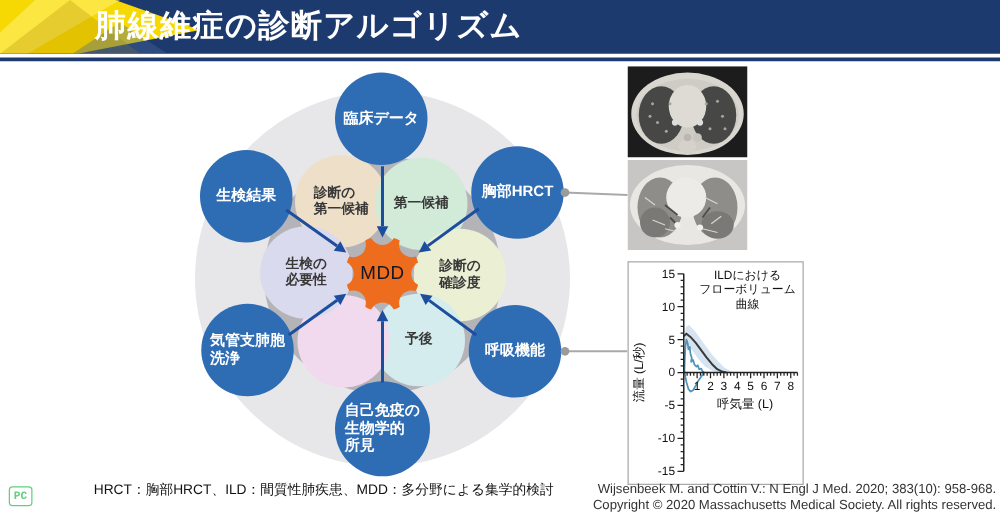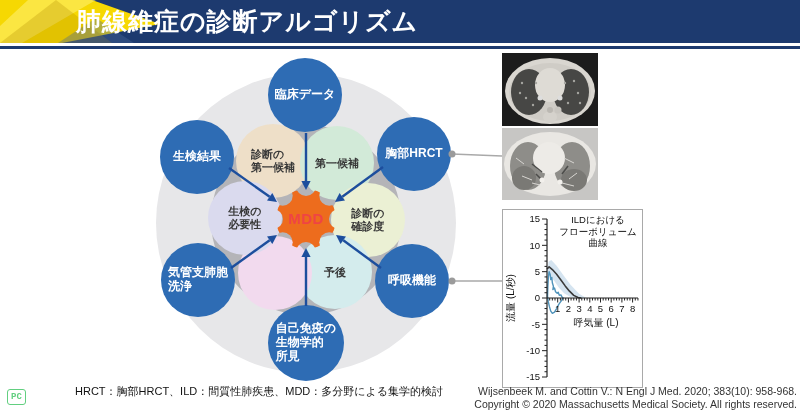--- a/index.html
+++ b/index.html
@@ -14,21 +14,21 @@
   .d2{background:rgba(255,243,120,.55);clip-path:polygon(28px 0,96px 0,22px 43px,0 43px,0 26px);}
   .d3{background:rgba(176,138,0,.28);clip-path:polygon(0 43px,56px 0,112px 43px);}
   .d4{background:rgba(72,102,152,.38);clip-path:polygon(58px 43px,96px 18px,134px 43px);}
   .page-title{position:absolute;left:76px;top:0;height:43px;line-height:43px;
               color:#fff;font-size:25px;font-weight:700;letter-spacing:1px;}
   
   .lbl{position:absolute;transform:translate(-50%,-50%);
        white-space:pre-line;line-height:1.16;pointer-events:none;}
   .lbl.outer{color:#fff;font-weight:700;font-size:12px;}
   .lbl.inner{color:#383838;font-weight:700;font-size:11px;}
-  .lbl.mdd{color:#ef4444;font-weight:700;font-size:15px;letter-spacing:.5px;}
+  .lbl.mdd{color:#0f172a;font-weight:400;font-size:15px;letter-spacing:.5px;}
   
   .chart-box{position:absolute;left:502px;top:209px;width:139px;height:177px;
              background:#fff;border:1px solid #a9a9a9;}
   
   .footnote{position:absolute;left:75px;top:384px;font-size:11px;color:#111;}
   .citation{position:absolute;right:3px;top:385px;text-align:right;
             font-size:10.5px;color:#333;line-height:1.2;}
   .logo{position:absolute;left:7px;top:389px;width:17px;height:14px;
         border:1.5px solid #62cf80;border-radius:3px;display:flex;
         align-items:center;justify-content:center;color:#62cf80;

